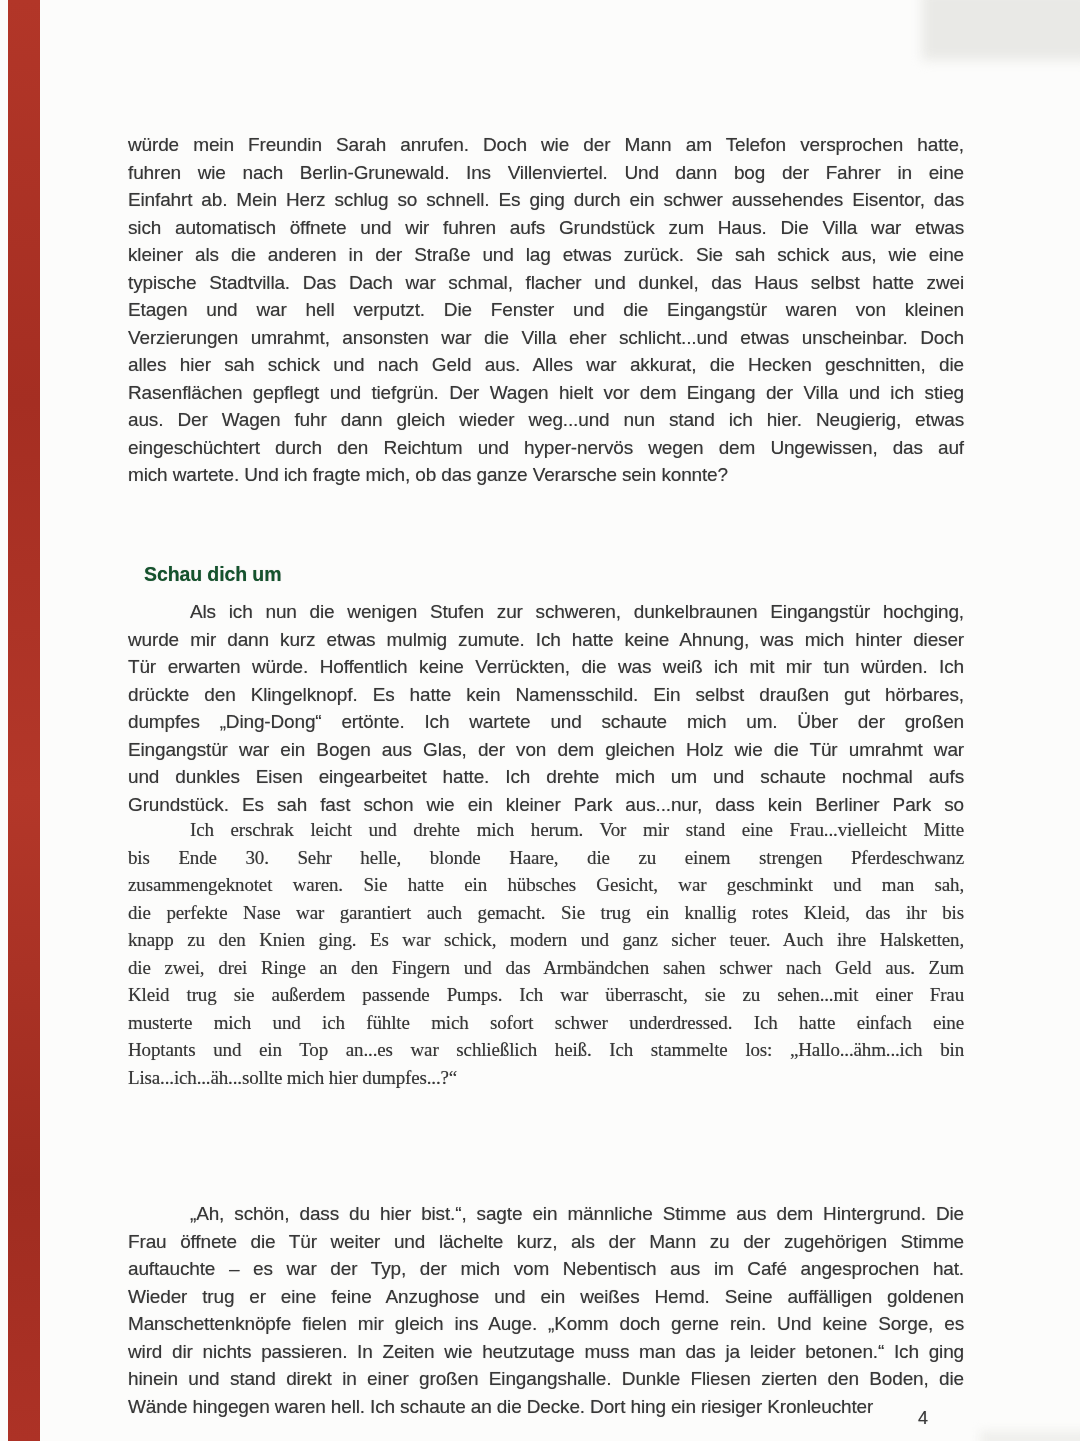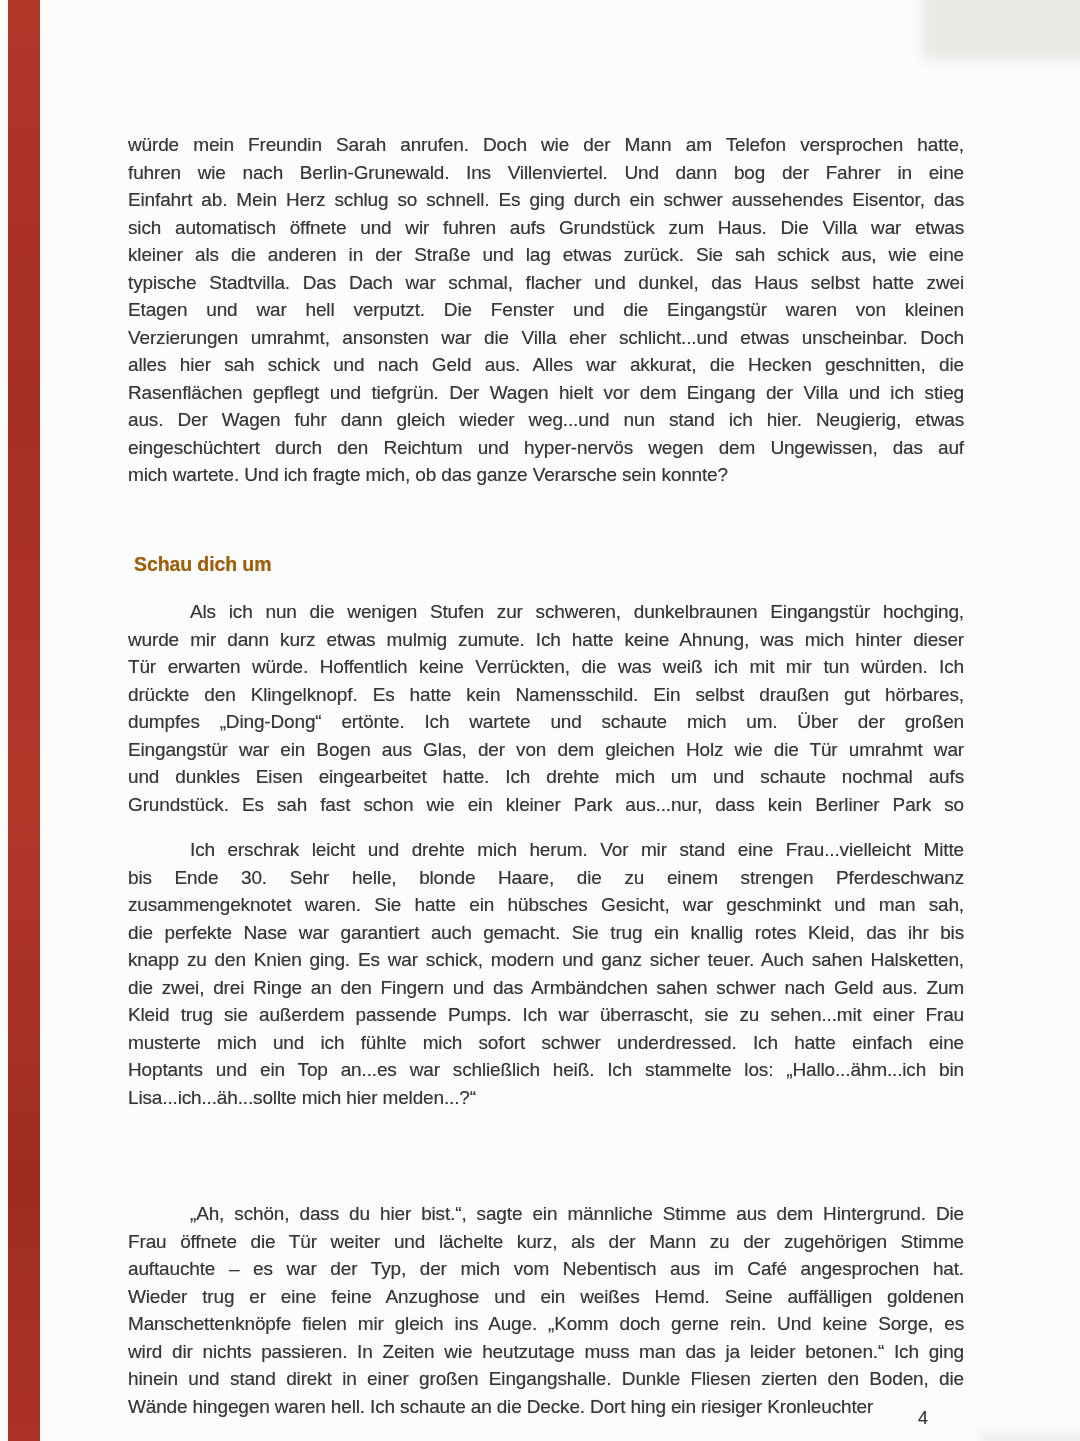--- a/index.html
+++ b/index.html
@@ -48,31 +48,31 @@
     height: 1165px;
     font-size: 19px;
     line-height: 27.5px;
     letter-spacing: -0.15px;
     color: #373737;
     text-shadow: 0 0 0.7px rgba(55,55,55,0.55);
   }
   .para { position: absolute; left: 0; width: 836px; }
   .p-intro    { top: 131px; }
   .p-doorbell { top: 598px; }
-  .p-woman    { top: 836px; }
+  .p-woman    { top: 816px; font-family: Liberation Serif, serif; }
   .p-greeting { top: 1200px; }
   .heading {
     position: absolute;
     left: 0;
     top: 545px;
-    margin: 6px;
+    margin: 16px;
     font-size: 19.5px;
     line-height: 27px;
     font-weight: 700;
-    color: #a16207;
+    color: #14532d;
     letter-spacing: -0.1px;
   }
   .tline {
     text-align: justify;
     text-align-last: justify;
     height: 27.5px;
     white-space: normal;
   }
   .tline.tlast { text-align-last: left; }
   .tline.tindent { text-indent: 62px; }
@@ -124,26 +124,26 @@
         <div class="tline">Eingangstür war ein Bogen aus Glas, der von dem gleichen Holz wie die Tür umrahmt war</div>
         <div class="tline">und dunkles Eisen eingearbeitet hatte. Ich drehte mich um und schaute nochmal aufs</div>
         <div class="tline">Grundstück. Es sah fast schon wie ein kleiner Park aus...nur, dass kein Berliner Park so</div>
       </div>
 
     <div class="para p-woman">
         <div class="tline tindent">Ich erschrak leicht und drehte mich herum. Vor mir stand eine Frau...vielleicht Mitte</div>
         <div class="tline">bis Ende 30. Sehr helle, blonde Haare, die zu einem strengen Pferdeschwanz</div>
         <div class="tline">zusammengeknotet waren. Sie hatte ein hübsches Gesicht, war geschminkt und man sah,</div>
         <div class="tline">die perfekte Nase war garantiert auch gemacht. Sie trug ein knallig rotes Kleid, das ihr bis</div>
-        <div class="tline">knapp zu den Knien ging. Es war schick, modern und ganz sicher teuer. Auch sahen Halsketten,</div>
+        <div class="tline">knapp zu den Knien ging. Es war schick, modern und ganz sicher teuer. Auch ihre Halsketten,</div>
         <div class="tline">die zwei, drei Ringe an den Fingern und das Armbändchen sahen schwer nach Geld aus. Zum</div>
         <div class="tline">Kleid trug sie außerdem passende Pumps. Ich war überrascht, sie zu sehen...mit einer Frau</div>
         <div class="tline">musterte mich und ich fühlte mich sofort schwer underdressed. Ich hatte einfach eine</div>
         <div class="tline">Hoptants und ein Top an...es war schließlich heiß. Ich stammelte los: „Hallo...ähm...ich bin</div>
-        <div class="tline tlast">Lisa...ich...äh...sollte mich hier melden...?“</div>
+        <div class="tline tlast">Lisa...ich...äh...sollte mich hier dumpfes...?“</div>
       </div>
 
     <div class="para p-greeting">
         <div class="tline tindent">„Ah, schön, dass du hier bist.“, sagte ein männliche Stimme aus dem Hintergrund. Die</div>
         <div class="tline">Frau öffnete die Tür weiter und lächelte kurz, als der Mann zu der zugehörigen Stimme</div>
         <div class="tline">auftauchte – es war der Typ, der mich vom Nebentisch aus im Café angesprochen hat.</div>
         <div class="tline">Wieder trug er eine feine Anzughose und ein weißes Hemd. Seine auffälligen goldenen</div>
         <div class="tline">Manschettenknöpfe fielen mir gleich ins Auge. „Komm doch gerne rein. Und keine Sorge, es</div>
         <div class="tline">wird dir nichts passieren. In Zeiten wie heutzutage muss man das ja leider betonen.“ Ich ging</div>
         <div class="tline">hinein und stand direkt in einer großen Eingangshalle. Dunkle Fliesen zierten den Boden, die</div>

